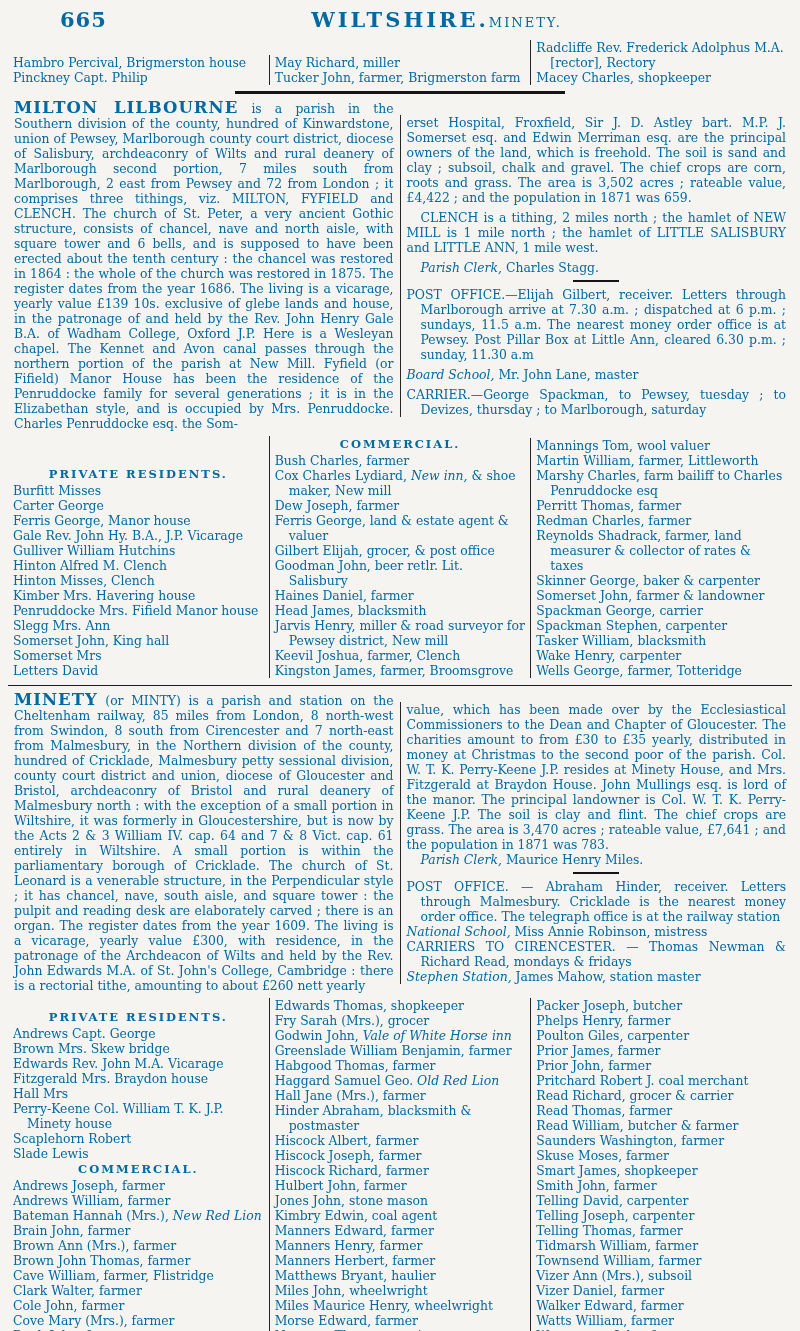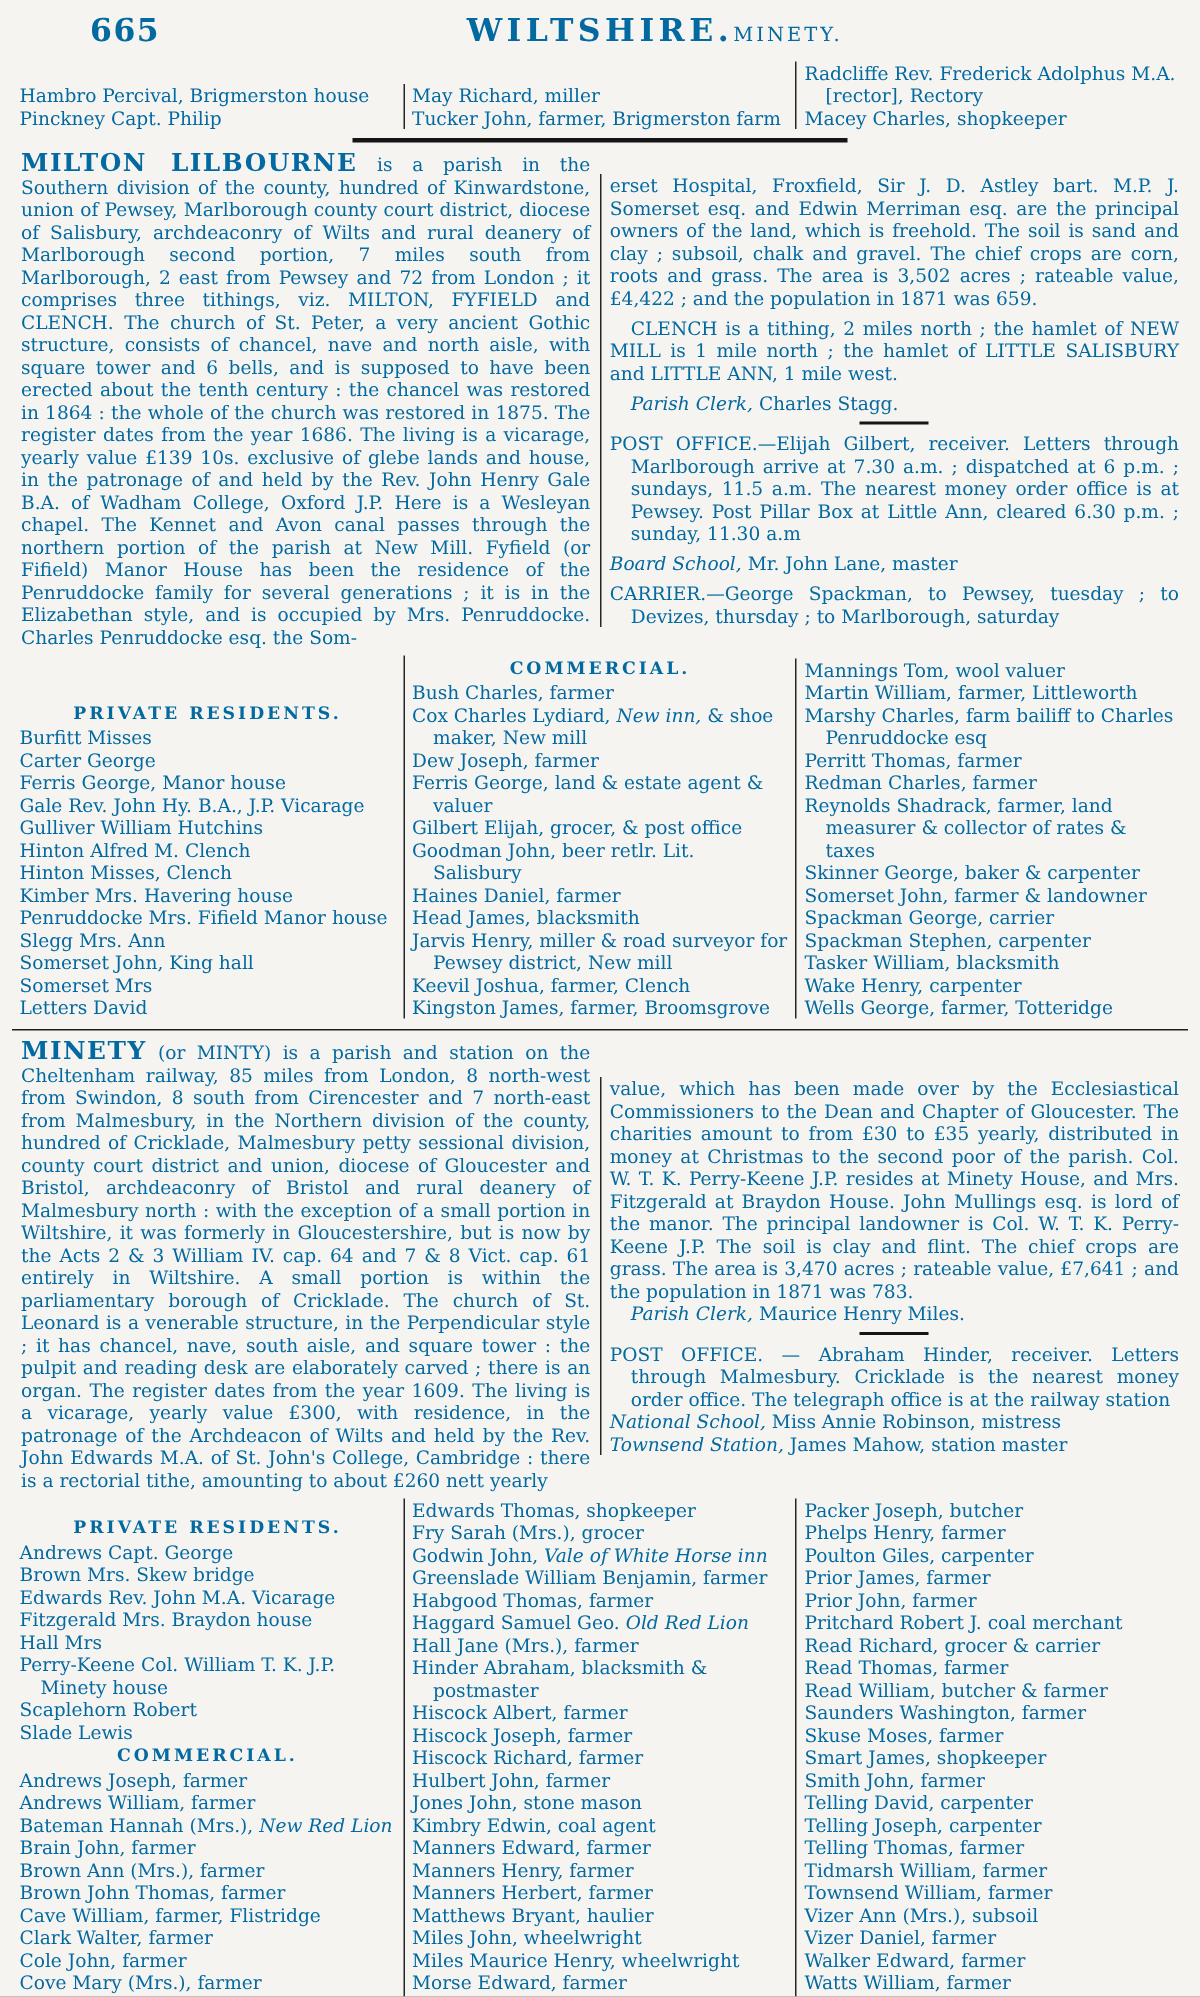--- a/index.html
+++ b/index.html
@@ -140,21 +140,22 @@
   <div class="cols2">
     <div class="tcol">
       <p><span class="lead-caps">MINETY</span> <span>(or MINTY) is a parish and station on the Cheltenham railway, 85 miles from London, 8 north-west from Swindon, 8 south from Cirencester and 7 north-east from Malmesbury, in the Northern division of the county, hundred of Cricklade, Malmesbury petty sessional division, county court district and union, diocese of Gloucester and Bristol, archdeaconry of Bristol and rural deanery of Malmesbury north : with the exception of a small portion in Wiltshire, it was formerly in Gloucestershire, but is now by the Acts 2 &amp; 3 William IV. cap. 64 and 7 &amp; 8 Vict. cap. 61 entirely in Wiltshire. A small portion is within the parliamentary borough of Cricklade. The church of St. Leonard is a venerable structure, in the Perpendicular style ; it has chancel, nave, south aisle, and square tower : the pulpit and reading desk are elaborately carved ; there is an organ. The register dates from the year 1609. The living is a vicarage, yearly value £300, with residence, in the patronage of the Archdeacon of Wilts and held by the Rev. John Edwards M.A. of St. John's College, Cambridge : there is a rectorial tithe, amounting to about £260 nett yearly</span></p>
     </div>
     <div class="tcol rightcol">
       <p>value, which has been made over by the Ecclesiastical Commissioners to the Dean and Chapter of Gloucester. The charities amount to from £30 to £35 yearly, distributed in money at Christmas to the second poor of the parish. Col. W. T. K. Perry-Keene J.P. resides at Minety House, and Mrs. Fitzgerald at Braydon House. John Mullings esq. is lord of the manor. The principal landowner is Col. W. T. K. Perry-Keene J.P. The soil is clay and flint. The chief crops are grass. The area is 3,470 acres ; rateable value, £7,641 ; and the population in 1871 was 783.</p>
       <p class="ind"><i>Parish Clerk,</i> Maurice Henry Miles.</p>
       <div class="short-rule"></div>
       <p class="hang">POST OFFICE. — Abraham Hinder, receiver. Letters through Malmesbury. Cricklade is the nearest money order office. The telegraph office is at the railway station</p>
       <p><i>National School,</i> Miss Annie Robinson, mistress</p>
-      <p><i>Townsend Station,</i> James Mahow, station master</p>
+      <p class="hang">CARRIERS TO CIRENCESTER. — Thomas Newman &amp; Richard Read, mondays &amp; fridays</p>
+      <p><i>Stephen Station,</i> James Mahow, station master</p>
     </div>
   </div>
 
   <div class="cols3 lists">
     <div class="col">
       <div class="listhead">PRIVATE RESIDENTS.</div>
       <div>
           <div class="entry">Andrews Capt. George</div>
           <div class="entry">Brown Mrs. Skew bridge</div>
           <div class="entry">Edwards Rev. John M.A. Vicarage</div>

